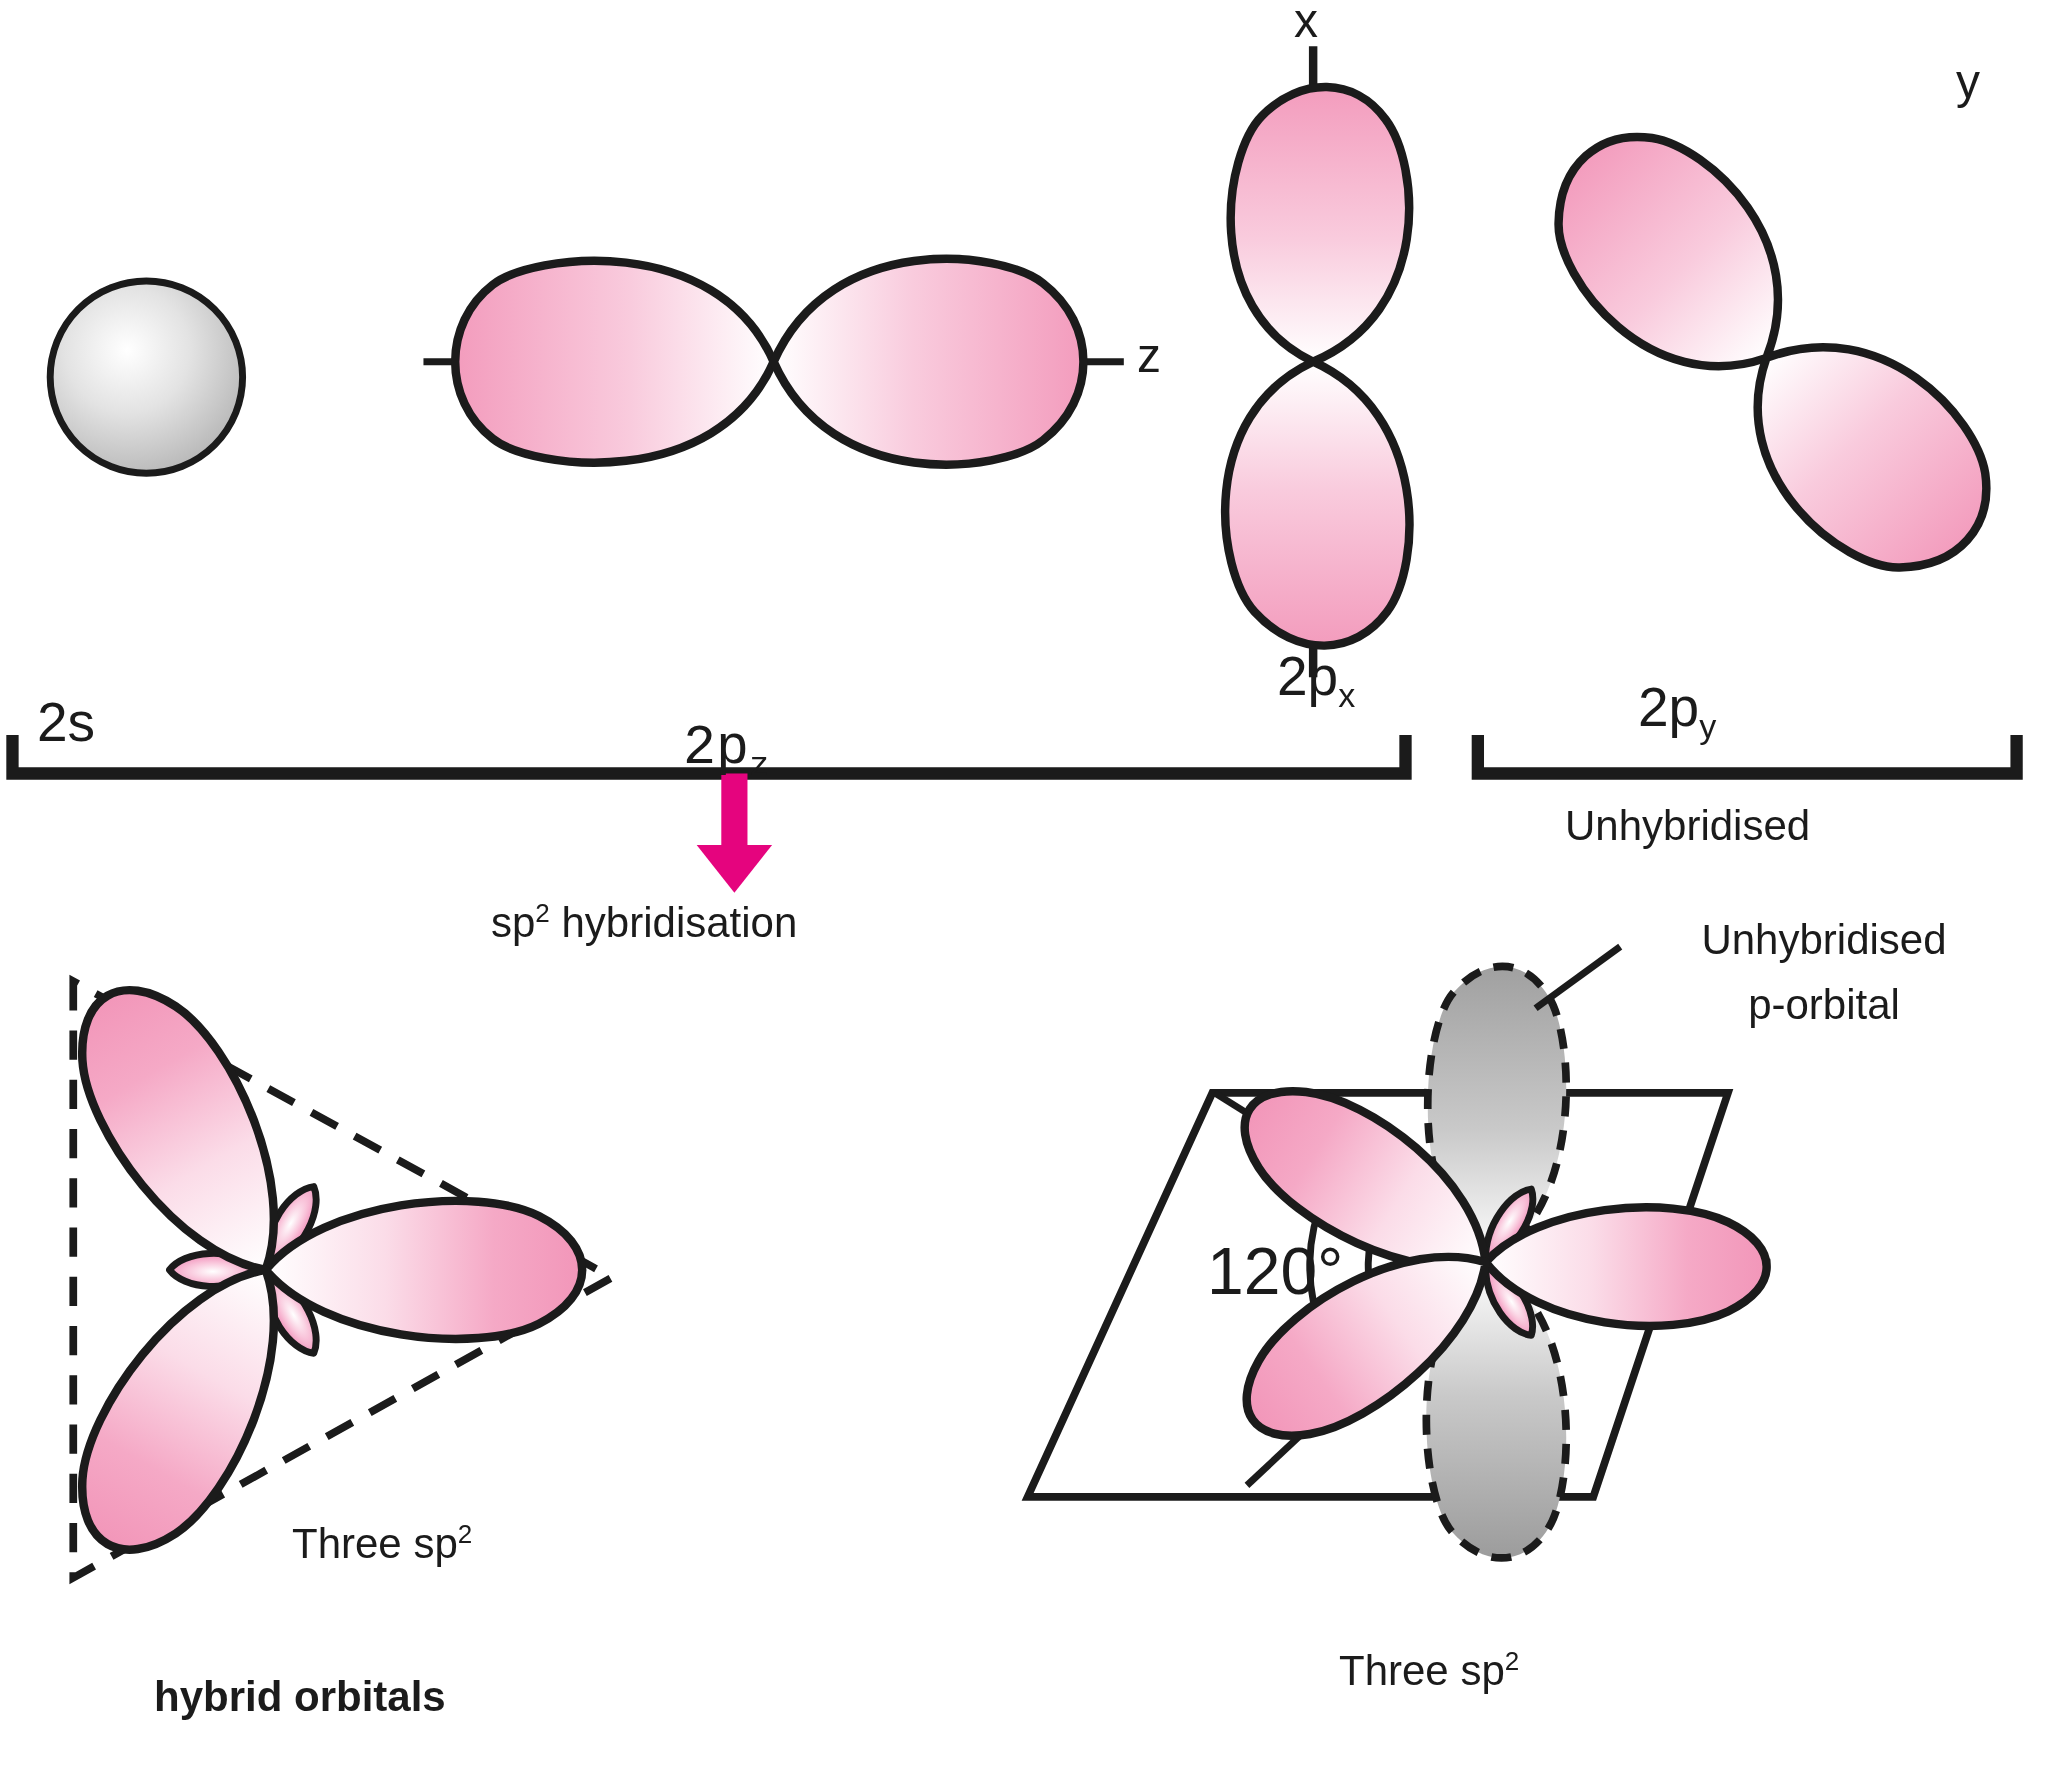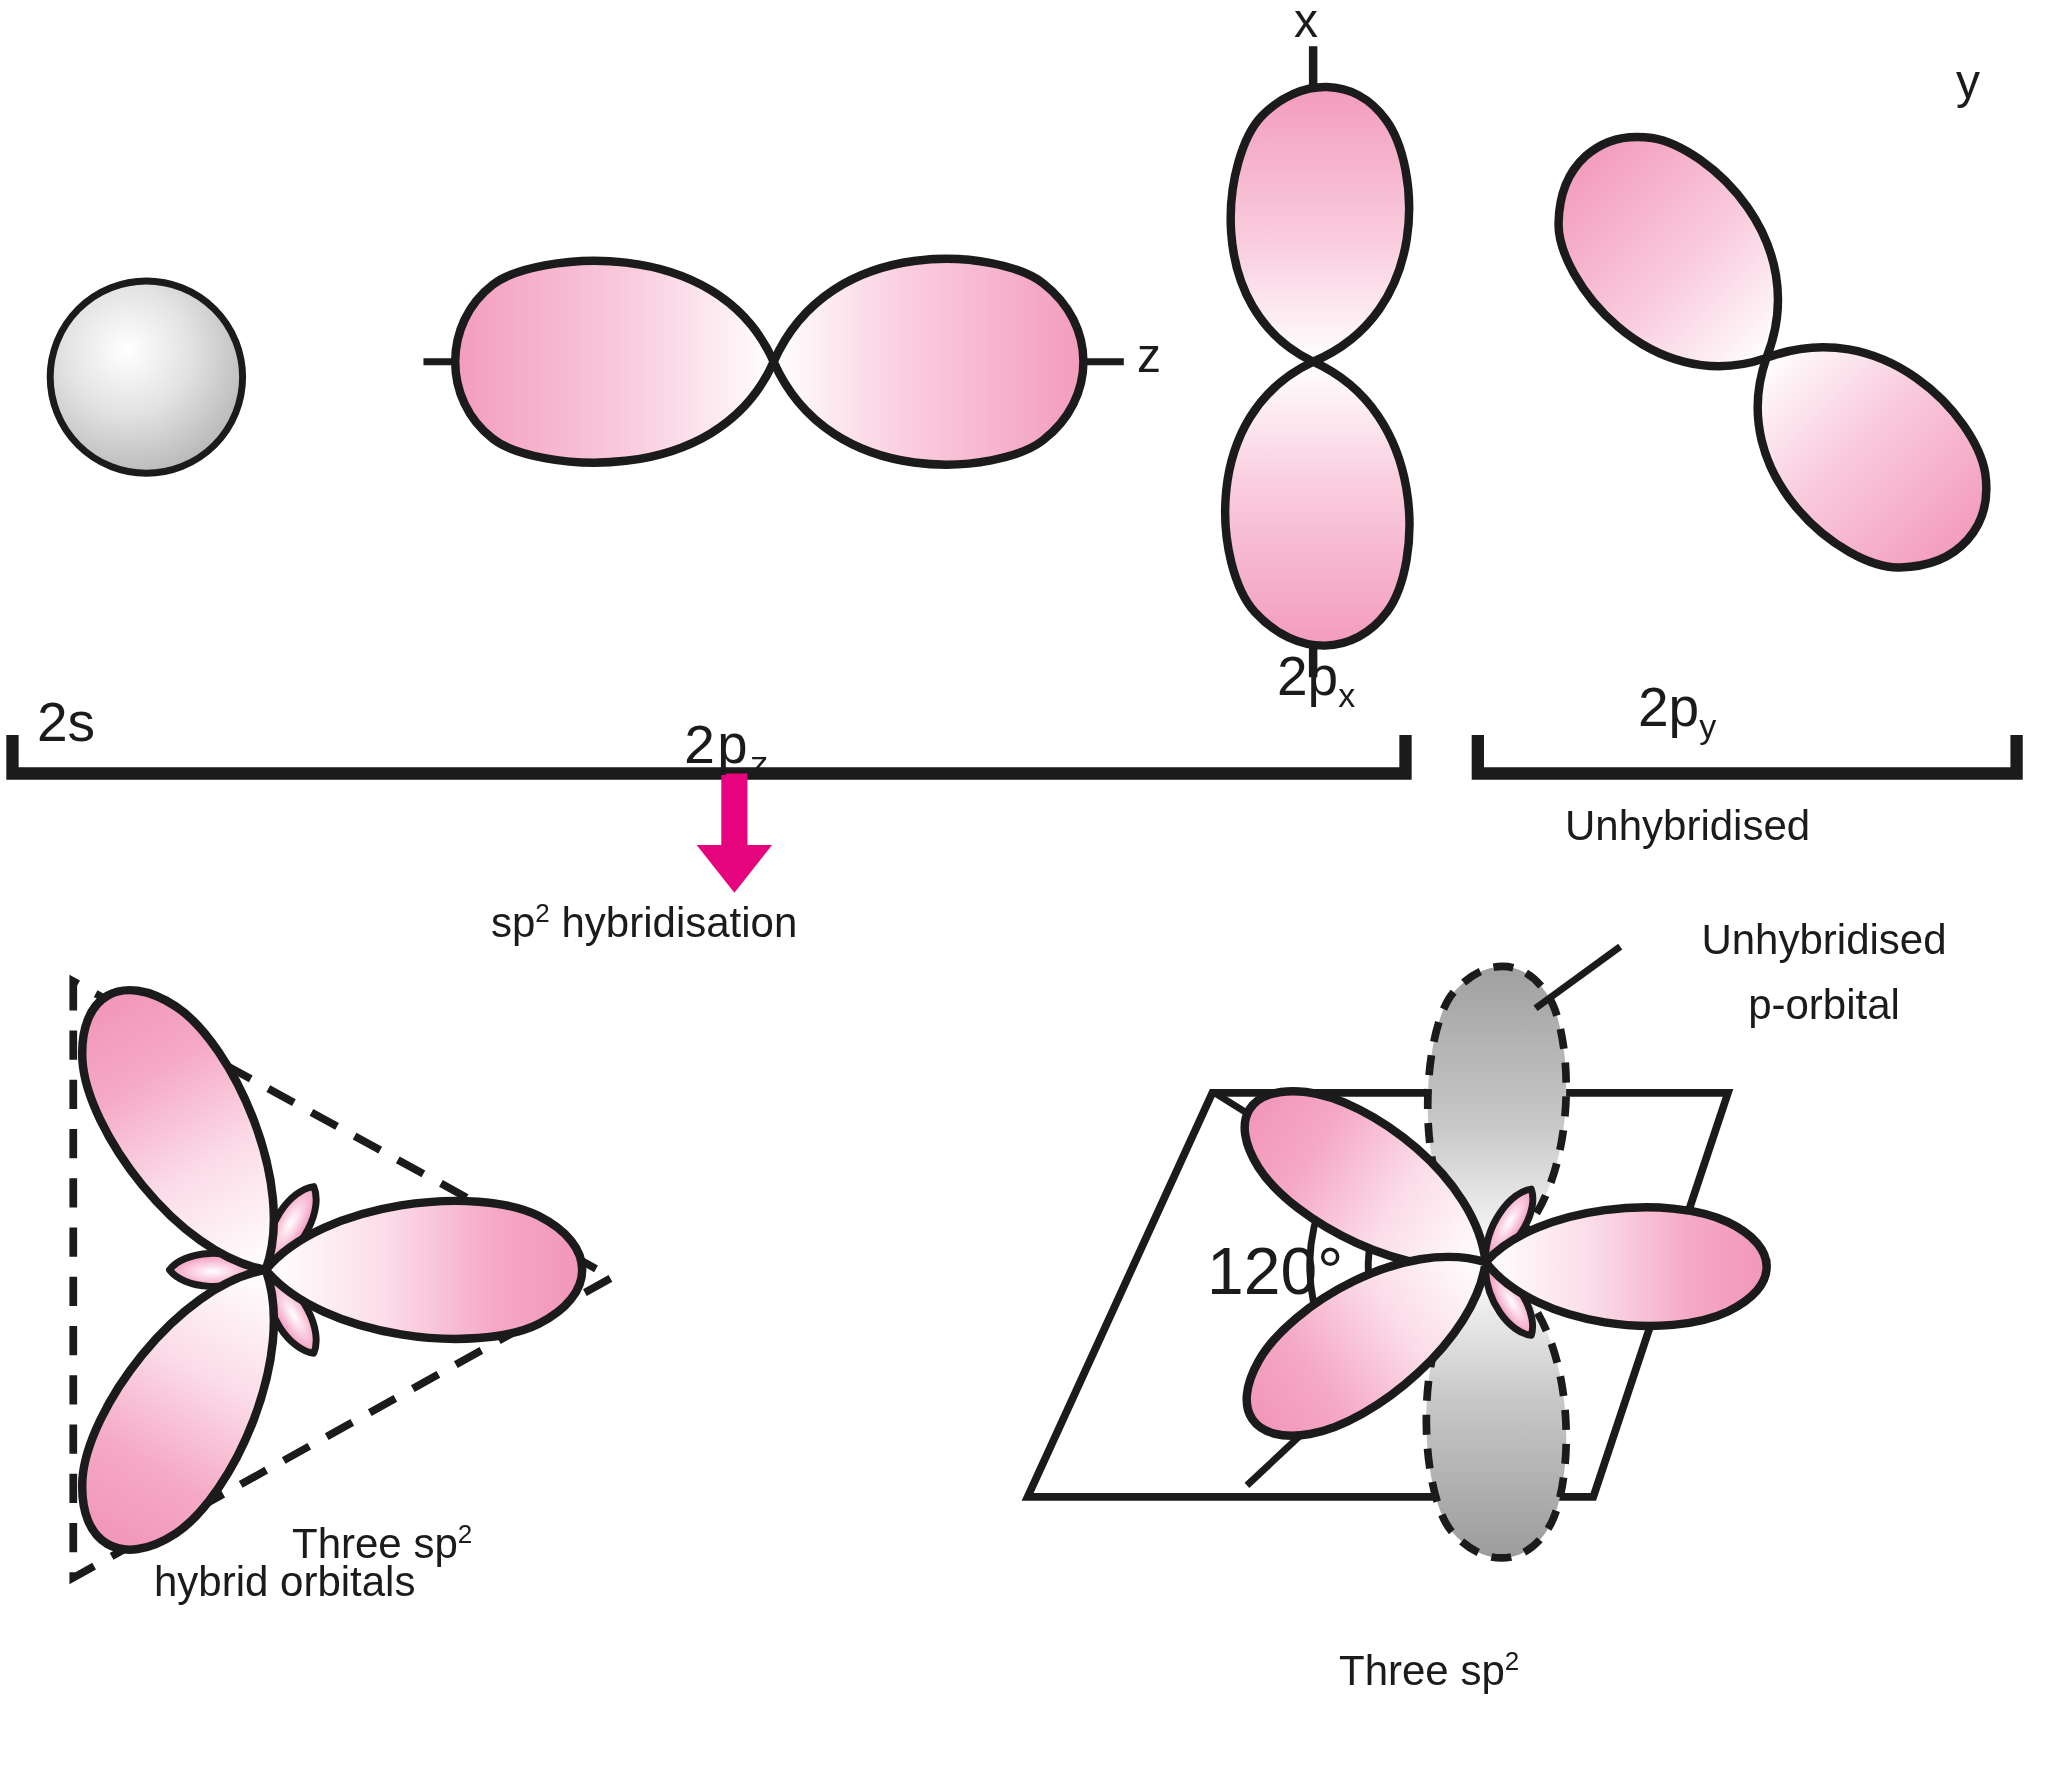--- a/index.html
+++ b/index.html
@@ -245,21 +245,21 @@
 
   <div class="lbl big" style="left:1565px; top:802px;">Unhybridised</div>
 
   <div class="lbl big" style="left:491px; top:881px;margin-top:18px;">
     <span>sp</span><span class="sup">2</span><span> hybridisation</span>
   </div>
 
   <div class="lbl big" style="left:292px; top:1520px;">
     <span>Three sp</span><span class="sup">2</span>
   </div>
-  <div class="lbl big" style="left:154px; top:1558px;">hybrid orbitals</div>
+  <div class="lbl big" style="left:154px; top:1673px;font-weight:bold;">hybrid orbitals</div>
 
   <div class="lbl ang" style="left:1207px; top:1235px;">120°</div>
 
   <div class="lbl big ctr" style="left:1624px; top:916px; width:400px;">Unhybridised</div>
   <div class="lbl big ctr" style="left:1624px; top:981px; width:400px;">p-orbital</div>
 
   <div class="lbl big" style="left:1339px; top:1647px;">
     <span>Three sp</span><span class="sup">2</span>
   </div>
 

